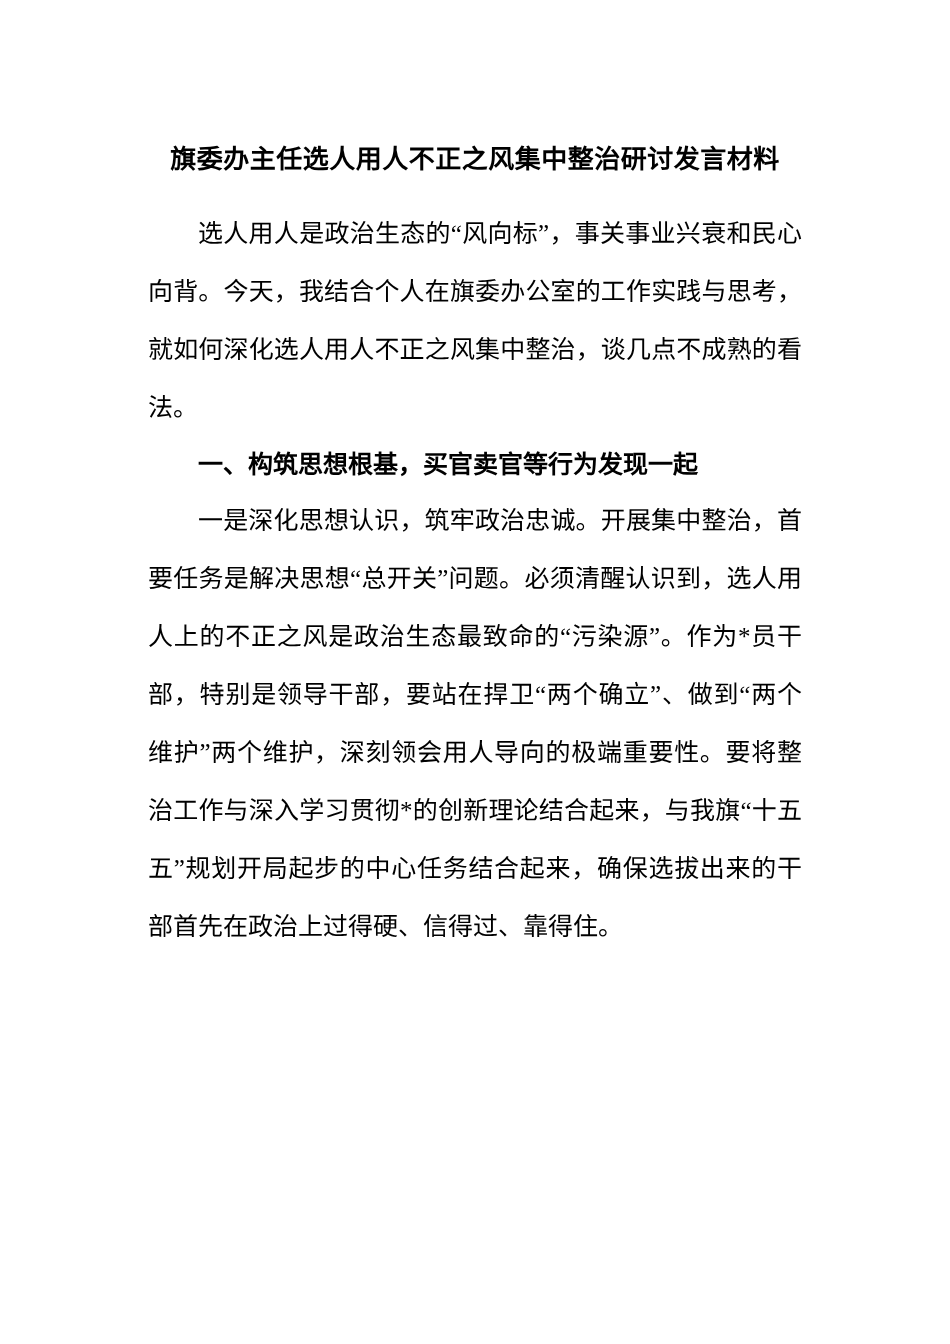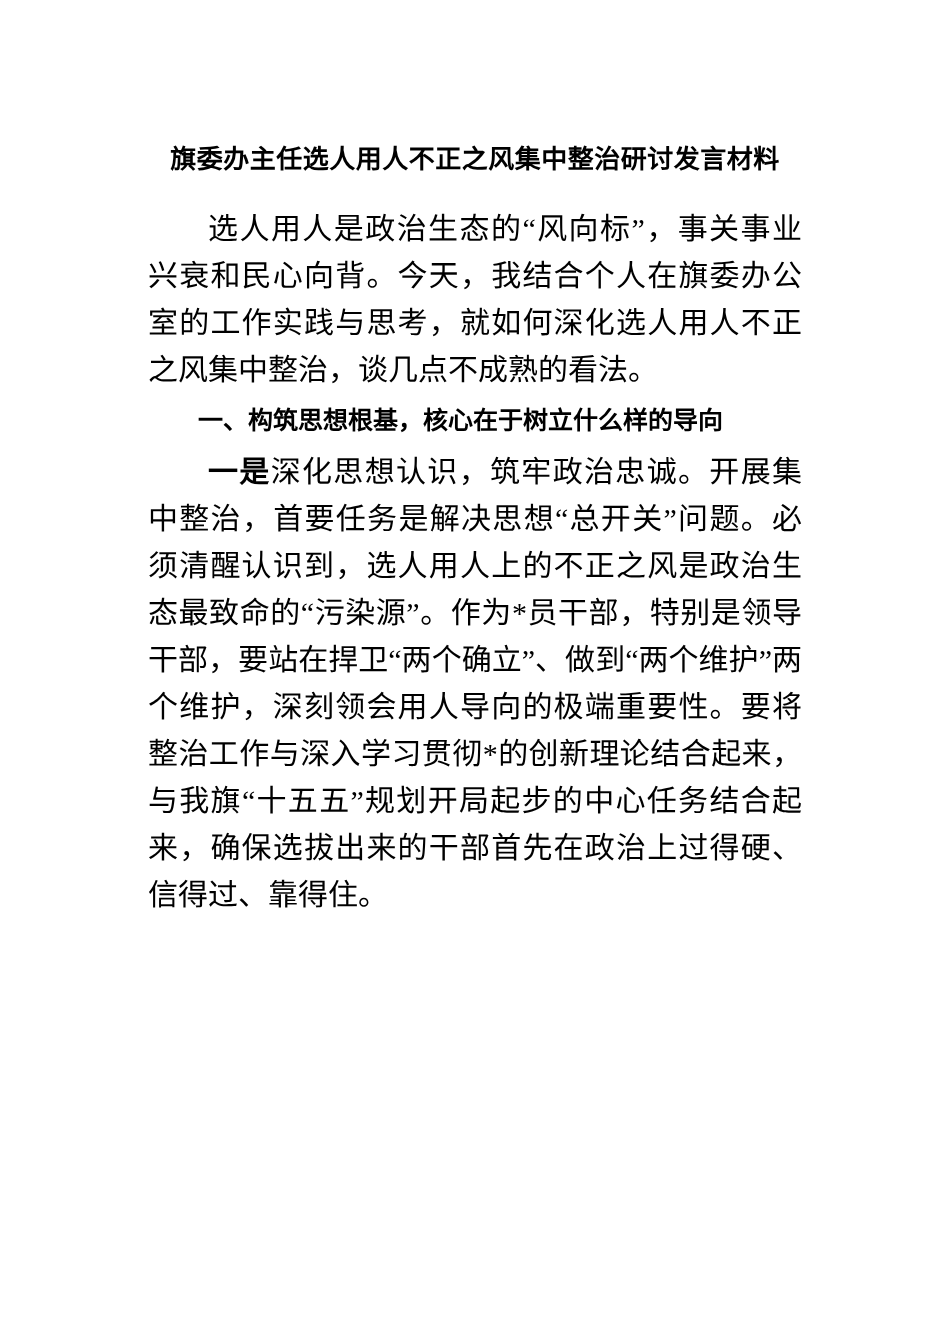--- a/index.html
+++ b/index.html
@@ -24,51 +24,51 @@
   }
   .doc-title {
     text-align: center;
     font-size: 26px;
     font-weight: bold;
     letter-spacing: 0.5px;
     line-height: 1.5;
     margin: 0 0 26px 0;
   }
   .para {
-    font-size: 30px;
-    line-height: 47px;
+    font-size: 25px;
+    line-height: 58px;
     text-align: justify;
     text-justify: inter-ideograph;
     margin: 0 0 4px 0;
     text-indent: 2em;
   }
   .heading {
     font-size: 25px;
     line-height: 47px;
     font-weight: bold;
     margin: 0 0 4px 0;
     text-indent: 2em;
     text-align: justify;
   }
   .para .lead {
-    font-weight: bold;
+    font-weight: normal;
   }
   .spaced {
     margin-top: 10px;
   }
 </style>
 </head>
 <body>
 
 <div class="page">
 
   <h1 class="doc-title">旗委办主任选人用人不正之风集中整治研讨发言材料</h1>
 
   <p class="para">选人用人是政治生态的“风向标”，事关事业兴衰和民心向背。今天，我结合个人在旗委办公室的工作实践与思考，就如何深化选人用人不正之风集中整治，谈几点不成熟的看法。</p>
 
-  <p class="heading">一、构筑思想根基，核心在于树立什么样的导向</p>
+  <p class="heading">一、构筑思想根基，买官卖官等行为发现一起</p>
 
   <p class="para">
     <span class="lead">一是</span><span>深化思想认识，筑牢政治忠诚。开展集中整治，首要任务是解决思想“总开关”问题。必须清醒认识到，选人用人上的不正之风是政治生态最致命的“污染源”。作为*员干部，特别是领导干部，要站在捍卫“两个确立”、做到“两个维护”两个维护，深刻领会用人导向的极端重要性。要将整治工作与深入学习贯彻*的创新理论结合起来，与我旗“十五五”规划开局起步的中心任务结合起来，确保选拔出来的干部首先在政治上过得硬、信得过、靠得住。</span>
   </p>
 
 
 </div>
 
 </body></html>

